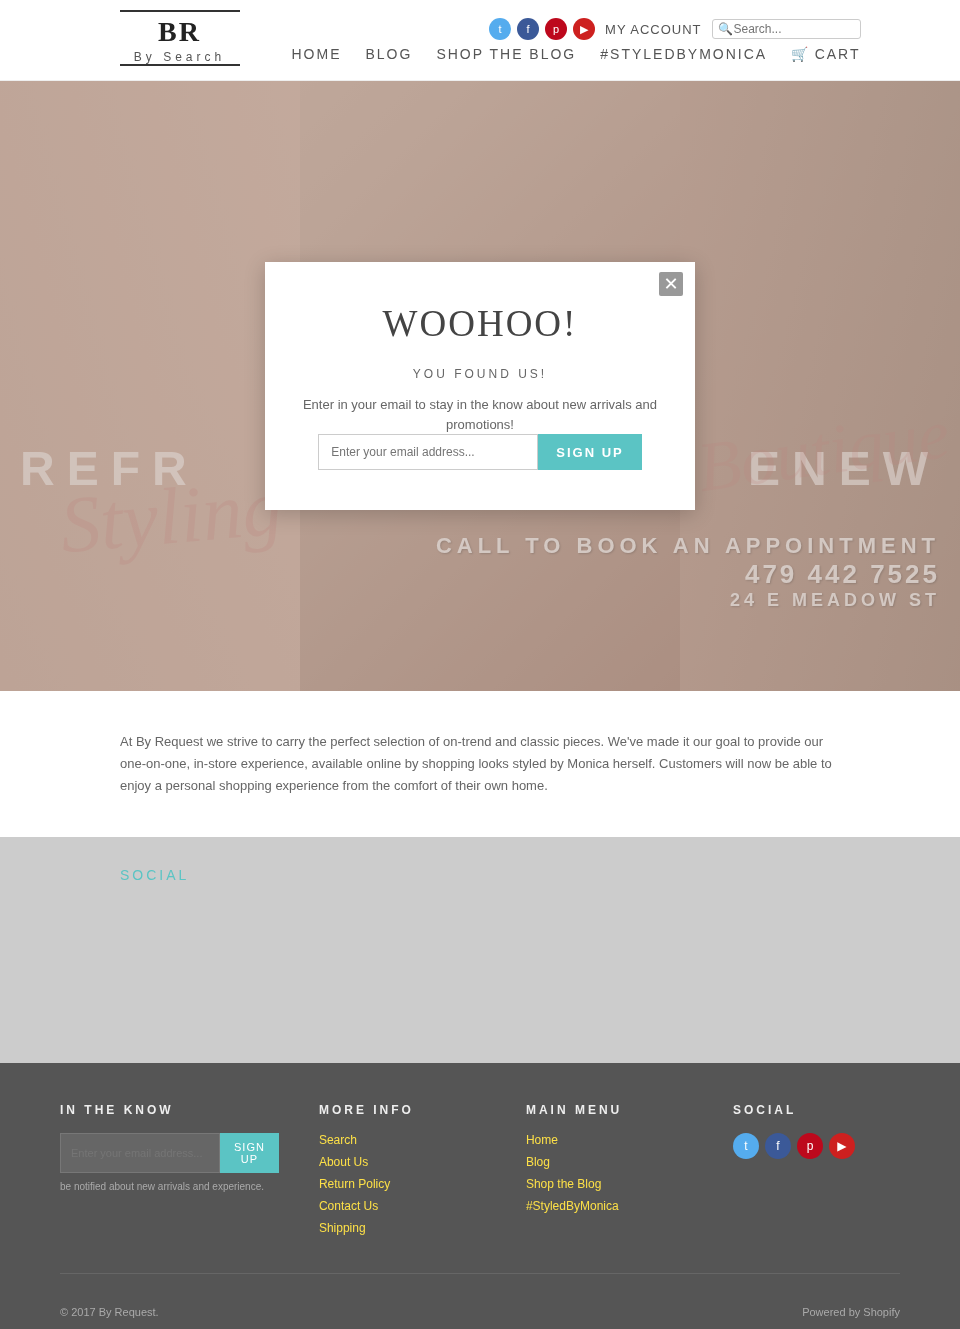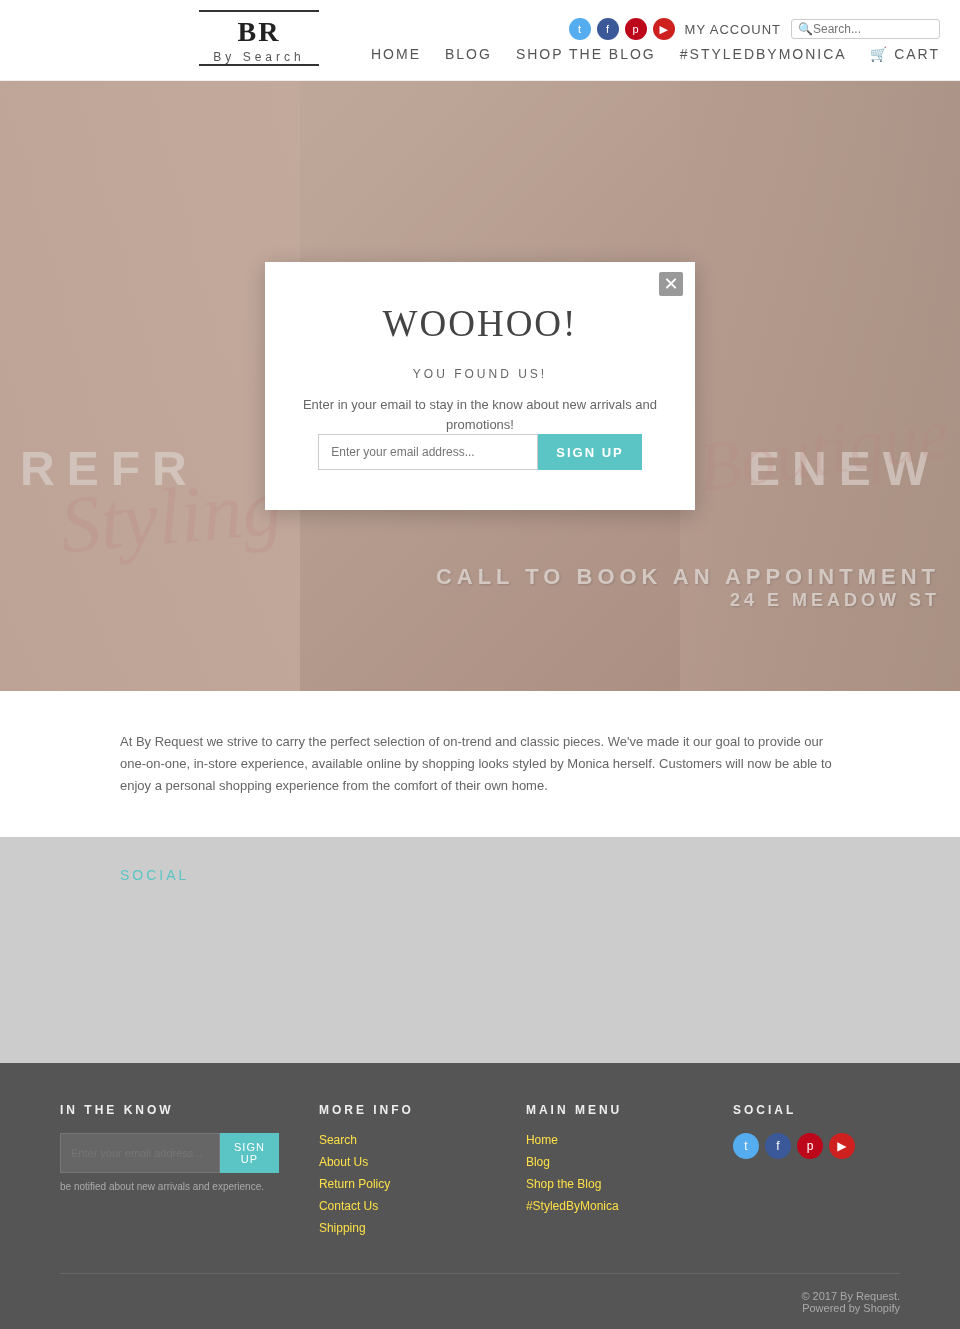--- a/index.html
+++ b/index.html
@@ -4,21 +4,21 @@
   <style>
     * { margin: 0; padding: 0; box-sizing: border-box; }
     body { font-family: Arial, Helvetica, sans-serif; background: #fff; width: 960px; }
 
     
     .header {
       background: #fff;
       padding: 10px 20px;
       display: flex;
       align-items: center;
-      justify-content: flex-end;
+      justify-content: center;
       border-bottom: 1px solid #eee;
       position: relative;
       gap: 32px;
     }
     .logo-area {
       display: flex;
       flex-direction: column;
       align-items: center;
       width: 160px;
     }
@@ -377,25 +377,24 @@
       display: flex;
       align-items: center;
       justify-content: center;
       font-size: 12px;
       color: #fff;
     }
 
     
     .footer-bottom {
       border-top: 1px solid #666;
-      padding-top: 16px;
+      padding-top: 32px;
       display: flex;
       justify-content: space-between;
       align-items: flex-end;
-      flex-direction: column;
     }
     .footer-copyright {
       font-size: 11px;
       color: #aaa;
     }
     .footer-powered {
       font-size: 11px;
       color: #aaa;
     }
 
@@ -465,20 +464,21 @@
   <div class="hero-bg"></div>
 
   <div class="hero-text-refresh">REFR</div>
   <div class="hero-text-renew">ENEW</div>
 
   <div class="swirl-text">Styling</div>
   <div class="swirl-text2">Boutique</div>
 
   <div class="hero-call-text">
     <div class="hero-call-line1">CALL TO BOOK AN APPOINTMENT</div>
+    <div class="hero-call-line2">479 442 7525</div>
     <div class="hero-call-line3">24 E MEADOW ST</div>
   </div>
 
   <div class="modal-overlay">
     <div class="modal">
       <div class="modal-close">✕</div>
       <div class="modal-title">WOOHOO!</div>
       <div class="modal-subtitle">YOU FOUND US!</div>
       <div class="modal-desc">Enter in your email to stay in the know about new arrivals and promotions!</div>
       <div class="modal-form">

